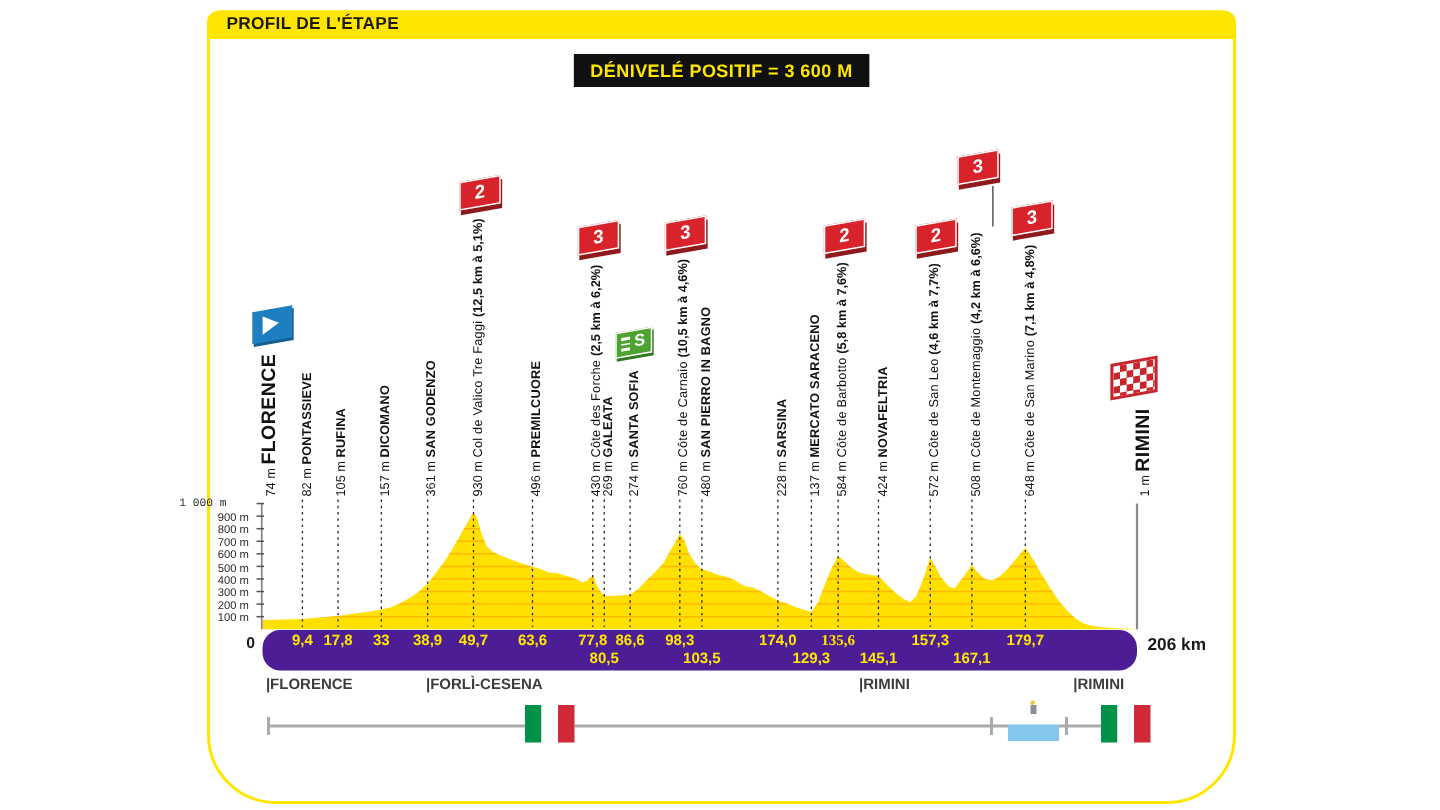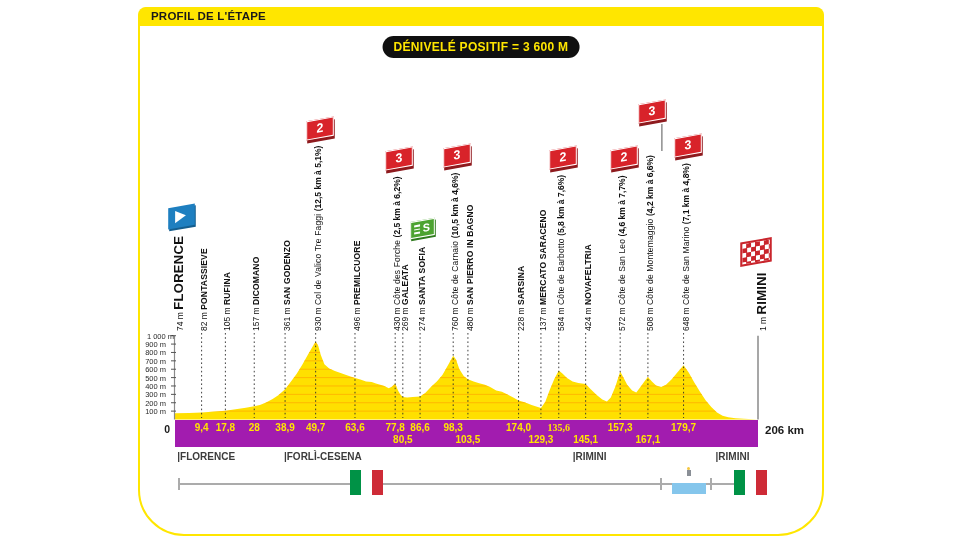--- a/index.html
+++ b/index.html
@@ -5,42 +5,42 @@
   html,body{margin:0;padding:0;background:#fff;}
   #stage{position:relative;width:960px;height:540px;background:#fff;overflow:hidden;
          font-family:"Liberation Sans",sans-serif;color:#1a1a1a;}
   
   #card{position:absolute;left:138px;top:7px;width:686px;height:529px;box-sizing:border-box;
         border:2px solid #FFE600;border-radius:10px 10px 46px 46px;background:#fff;}
   #hdr{position:absolute;left:138px;top:7px;width:686px;height:19px;background:#FFE600;
        border-radius:8px 8px 0 0;box-sizing:border-box;}
   #hdr .t{font-size:11.5px;font-weight:800;line-height:19px;padding-left:13px;letter-spacing:.2px;}
   #banner{position:absolute;left:481px;top:36px;transform:translateX(-50%);background:#101010;
-          color:#FFE600;font-size:12px;font-weight:800;padding:4px 11px;letter-spacing:.3px;white-space:nowrap;border-radius:11px;}
+          color:#FFE600;font-size:12px;font-weight:800;padding:4px 11px;letter-spacing:.3px;white-space:nowrap;}
   
   #svgl{position:absolute;left:0;top:0;width:960px;height:540px;}
   .ylab{position:absolute;width:62px;text-align:right;font-size:7.5px;color:#2b2b2b;}
   .wlab{position:absolute;transform:rotate(-90deg);transform-origin:0 0;white-space:nowrap;
         font-size:8.5px;line-height:10px;color:#111;}
   .wlab .m{font-weight:400;}
   .wlab .nm{font-weight:600;letter-spacing:.15px;}
   .wlab.climb .nm{font-weight:500;}
   .wlab .dt{font-weight:800;}
   .wlab.terminus{font-size:13px;line-height:13px;}
   .wlab.terminus .m{font-size:8.5px;font-weight:400;}
   .wlab.terminus .nm{font-weight:800;letter-spacing:.3px;}
   .badge{position:absolute;width:26px;height:17px;background:#D8232A;border:1.6px solid #fff;
          box-sizing:content-box;transform:rotate(-10deg) skewX(-10deg);
          box-shadow:1px 3px 0 #8E1A1E;color:#fff;font-weight:800;font-size:12.5px;
          text-align:center;line-height:16px;}
   .badge.green{background:#4CA330;box-shadow:1px 2px 0 #2F7A1E;width:23px;height:15px;
          font-size:11px;line-height:14px;}
   .badge.green .sl{position:absolute;left:3px;width:6px;height:1.6px;background:#fff;}
   
-  #kmbar{position:absolute;left:175px;top:420px;width:583px;height:27px;background:#a21caf;}
+  #kmbar{position:absolute;left:175px;top:420px;width:583px;height:27px;background:#4c1d95;border-radius:12px;}
   .kmv{position:absolute;transform:translateX(-50%);color:#FFE600;font-weight:700;font-size:10px;white-space:nowrap;}
   #km0{position:absolute;left:148px;top:423px;width:22px;text-align:right;font-size:10.5px;font-weight:800;}
   #kmend{position:absolute;left:765px;top:424px;font-size:11.5px;font-weight:800;white-space:nowrap;}
   .region{position:absolute;top:451px;font-size:10px;font-weight:600;color:#3c3c3c;white-space:nowrap;}
   
   .cline{position:absolute;top:483px;height:2px;background:#ABABAB;}
   .ctick{position:absolute;top:478px;width:2px;height:12px;background:#ABABAB;}
   .flag{position:absolute;top:470px;height:25px;display:flex;background:#fff;}
   .flag .st{width:11px;height:25px;}
   .smflag{position:absolute;top:473px;width:34px;height:21px;background:#fff;}
@@ -107,21 +107,21 @@
       <line x1="540.9315533980582" x2="540.9315533980582" y1="333" y2="418" stroke="#2b2b2b" stroke-width="0.9" stroke-dasharray="1.6 2.6"></line>
       <line x1="558.7611650485437" x2="558.7611650485437" y1="333" y2="418" stroke="#2b2b2b" stroke-width="0.9" stroke-dasharray="1.6 2.6"></line>
       <line x1="585.6470873786407" x2="585.6470873786407" y1="333" y2="418" stroke="#2b2b2b" stroke-width="0.9" stroke-dasharray="1.6 2.6"></line>
       <line x1="620.1742718446602" x2="620.1742718446602" y1="333" y2="418" stroke="#2b2b2b" stroke-width="0.9" stroke-dasharray="1.6 2.6"></line>
       <line x1="647.9092233009708" x2="647.9092233009708" y1="333" y2="418" stroke="#2b2b2b" stroke-width="0.9" stroke-dasharray="1.6 2.6"></line>
       <line x1="683.5684466019417" x2="683.5684466019417" y1="333" y2="418" stroke="#2b2b2b" stroke-width="0.9" stroke-dasharray="1.6 2.6"></line>
       <line x1="661.9092233009708" x2="661.9092233009708" y1="124" y2="151" stroke="#555" stroke-width="1"></line>
     </svg>
 
   <div id="yaxis">
-      <div class="ylab" style="left: 112px; top: 331.7px;">1 000 m</div>
+      <div class="ylab" style="left: 89px; top: 331.7px; font-family: Liberation Mono, monospace;">1 000 m</div>
       <div class="ylab" style="left: 104px; top: 340.08px;">900 m</div>
       <div class="ylab" style="left: 104px; top: 348.46px;">800 m</div>
       <div class="ylab" style="left: 104px; top: 356.84px;">700 m</div>
       <div class="ylab" style="left: 104px; top: 365.22px;">600 m</div>
       <div class="ylab" style="left: 104px; top: 373.6px;">500 m</div>
       <div class="ylab" style="left: 104px; top: 381.98px;">400 m</div>
       <div class="ylab" style="left: 104px; top: 390.36px;">300 m</div>
       <div class="ylab" style="left: 104px; top: 398.74px;">200 m</div>
       <div class="ylab" style="left: 104px; top: 407.12px;">100 m</div>
     </div>
@@ -158,21 +158,21 @@
       <div class="badge" style="left: 548.761px; top: 148px;">2</div>
       <div class="badge" style="left: 610.174px; top: 148px;">2</div>
       <div class="badge" style="left: 637.909px; top: 102px;">3</div>
       <div class="badge" style="left: 673.568px; top: 136px;">3</div>
       <div class="finflag" style="left: 740px; top: 240px;"></div>
     </div>
 
   <div id="kmbar">
       <div class="kmv" style="left: 26.6029px; top: 2px;">9,4</div>
       <div class="kmv" style="left: 50.3757px; top: 2px;">17,8</div>
-      <div class="kmv" style="left: 79.2427px; top: 2px;">28</div>
+      <div class="kmv" style="left: 79.2427px; top: 2px;">33</div>
       <div class="kmv" style="left: 110.091px; top: 2px;">38,9</div>
       <div class="kmv" style="left: 140.656px; top: 2px; text-align: right;">49,7</div>
       <div class="kmv" style="left: 179.994px; top: 2px;">63,6</div>
       <div class="kmv" style="left: 220.182px; top: 2px;">77,8</div>
       <div class="kmv" style="left: 227.823px; top: 14px;">80,5</div>
       <div class="kmv" style="left: 245.086px; top: 2px;">86,6</div>
       <div class="kmv" style="left: 278.199px; top: 2px;">98,3</div>
       <div class="kmv" style="left: 292.915px; top: 14px;">103,5</div>
       <div class="kmv" style="left: 343.574px; top: 2px;">174,0</div>
       <div class="kmv" style="left: 365.932px; top: 14px;">129,3</div>

